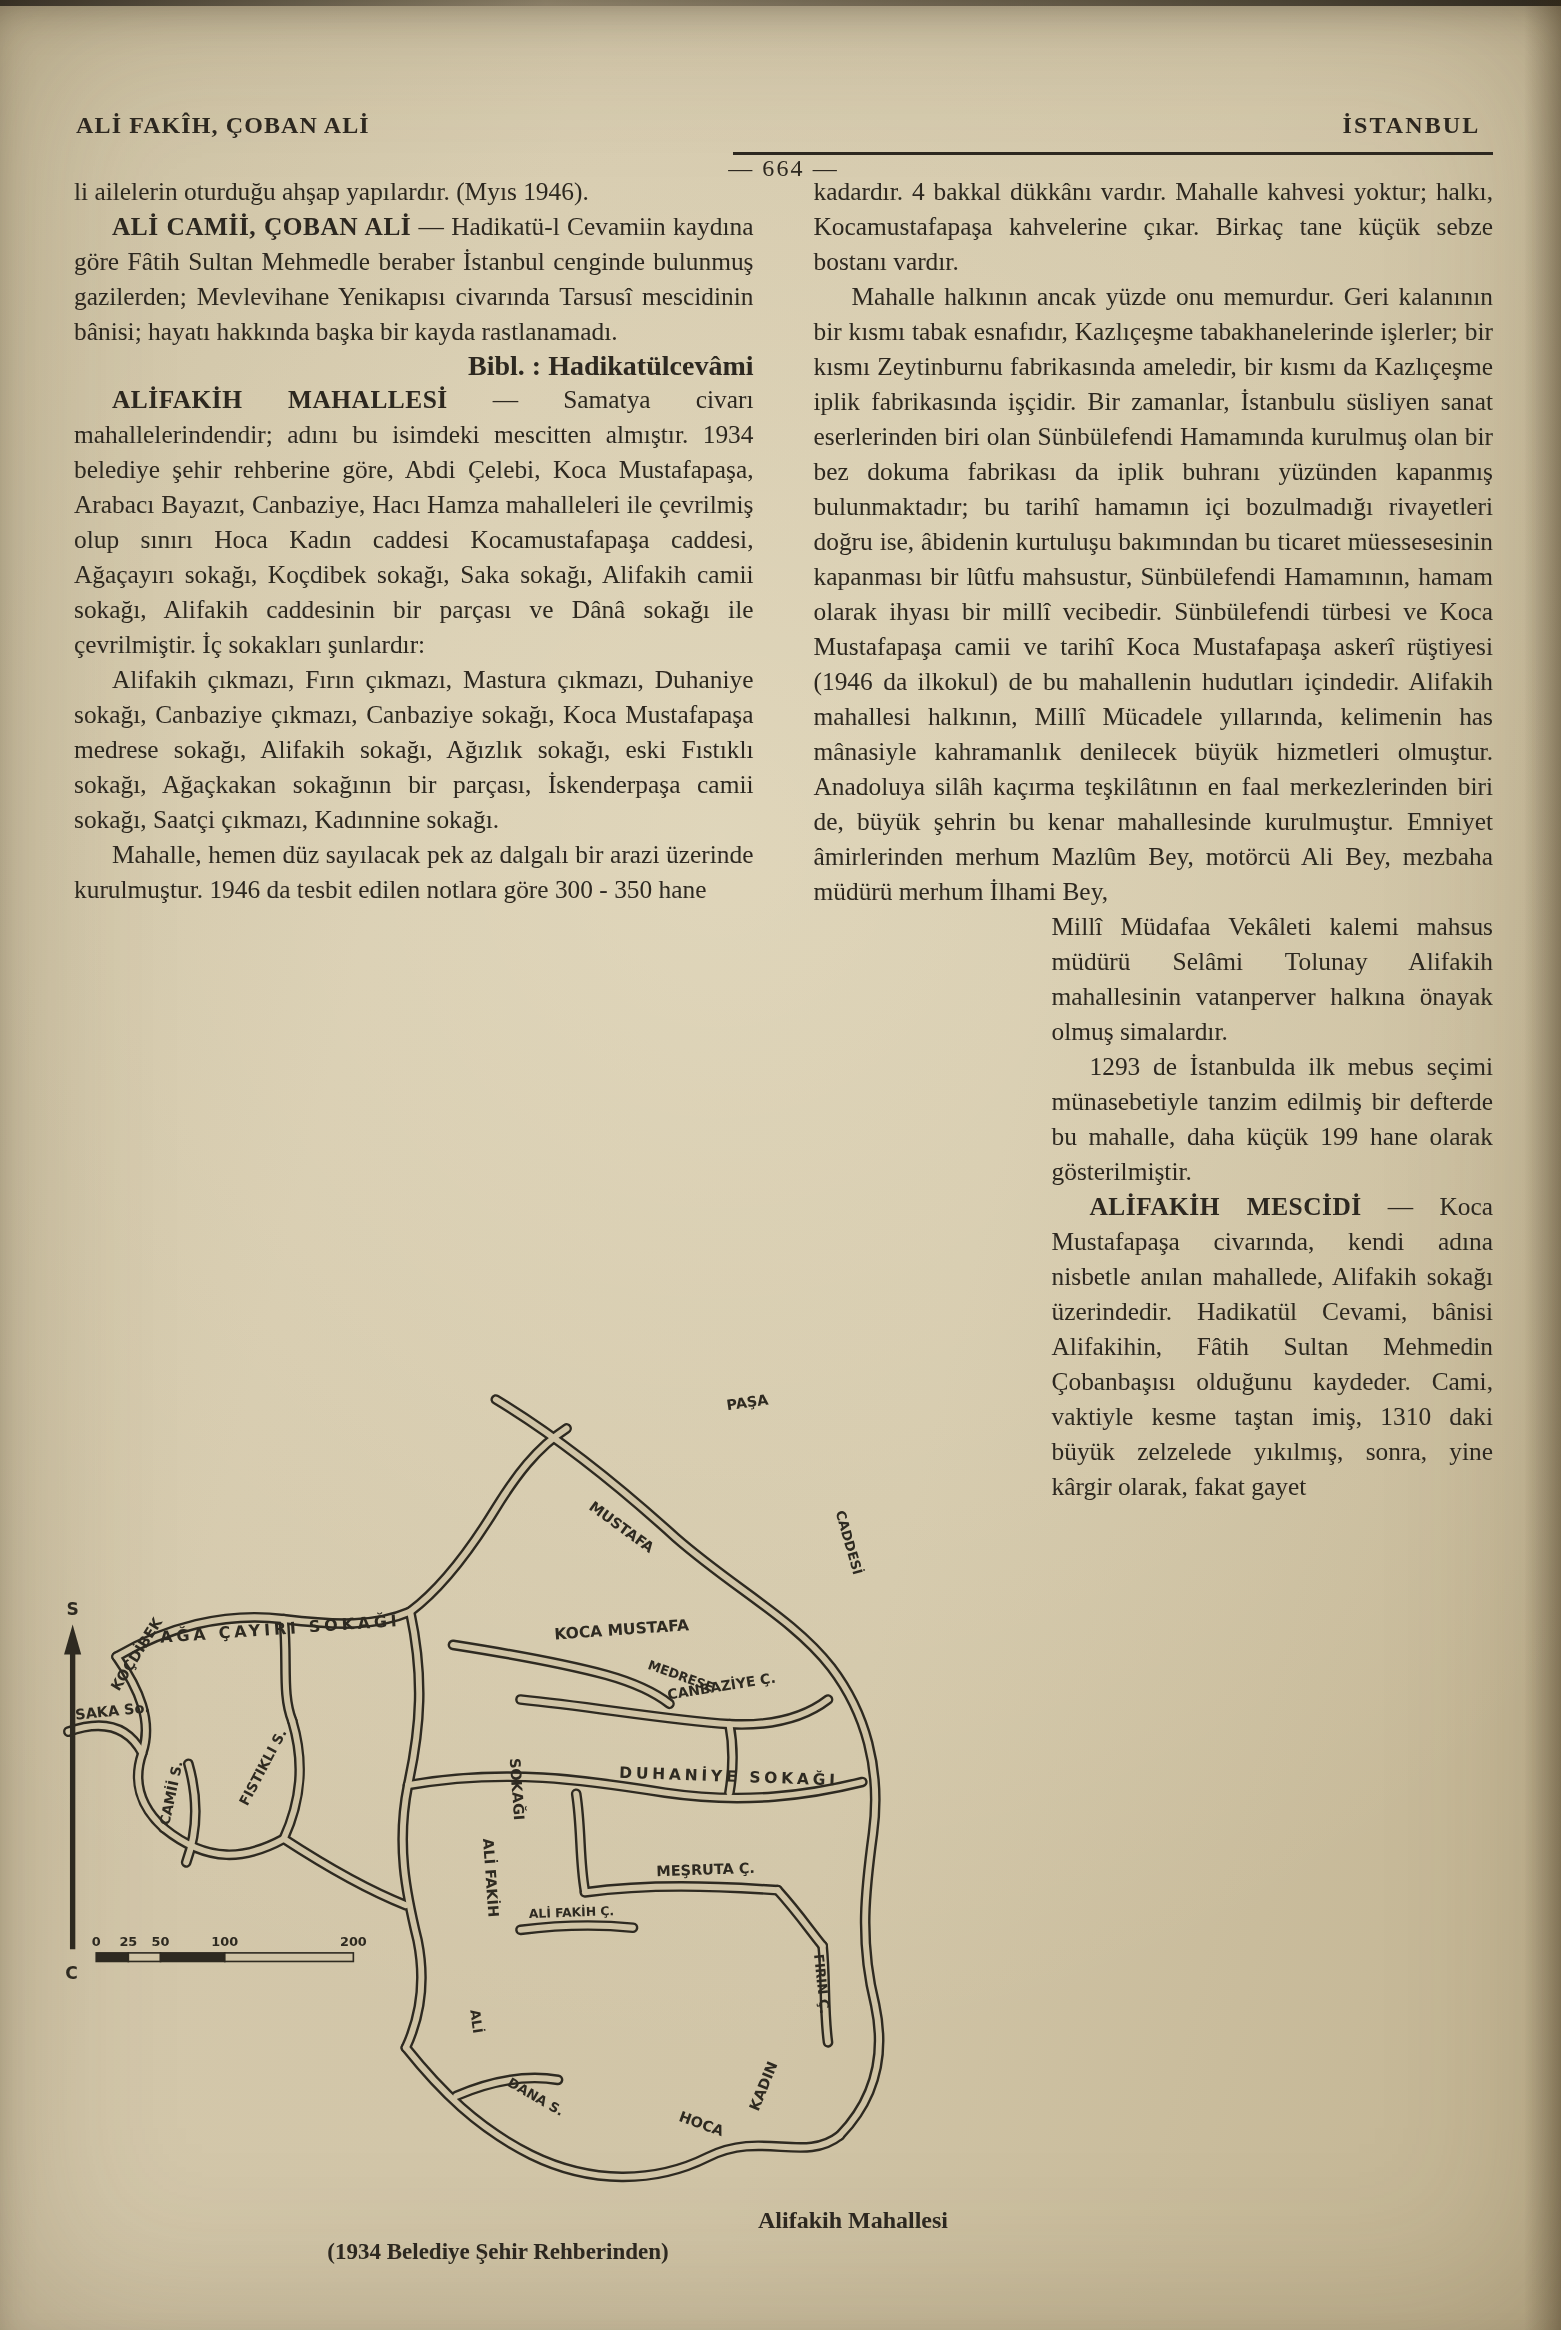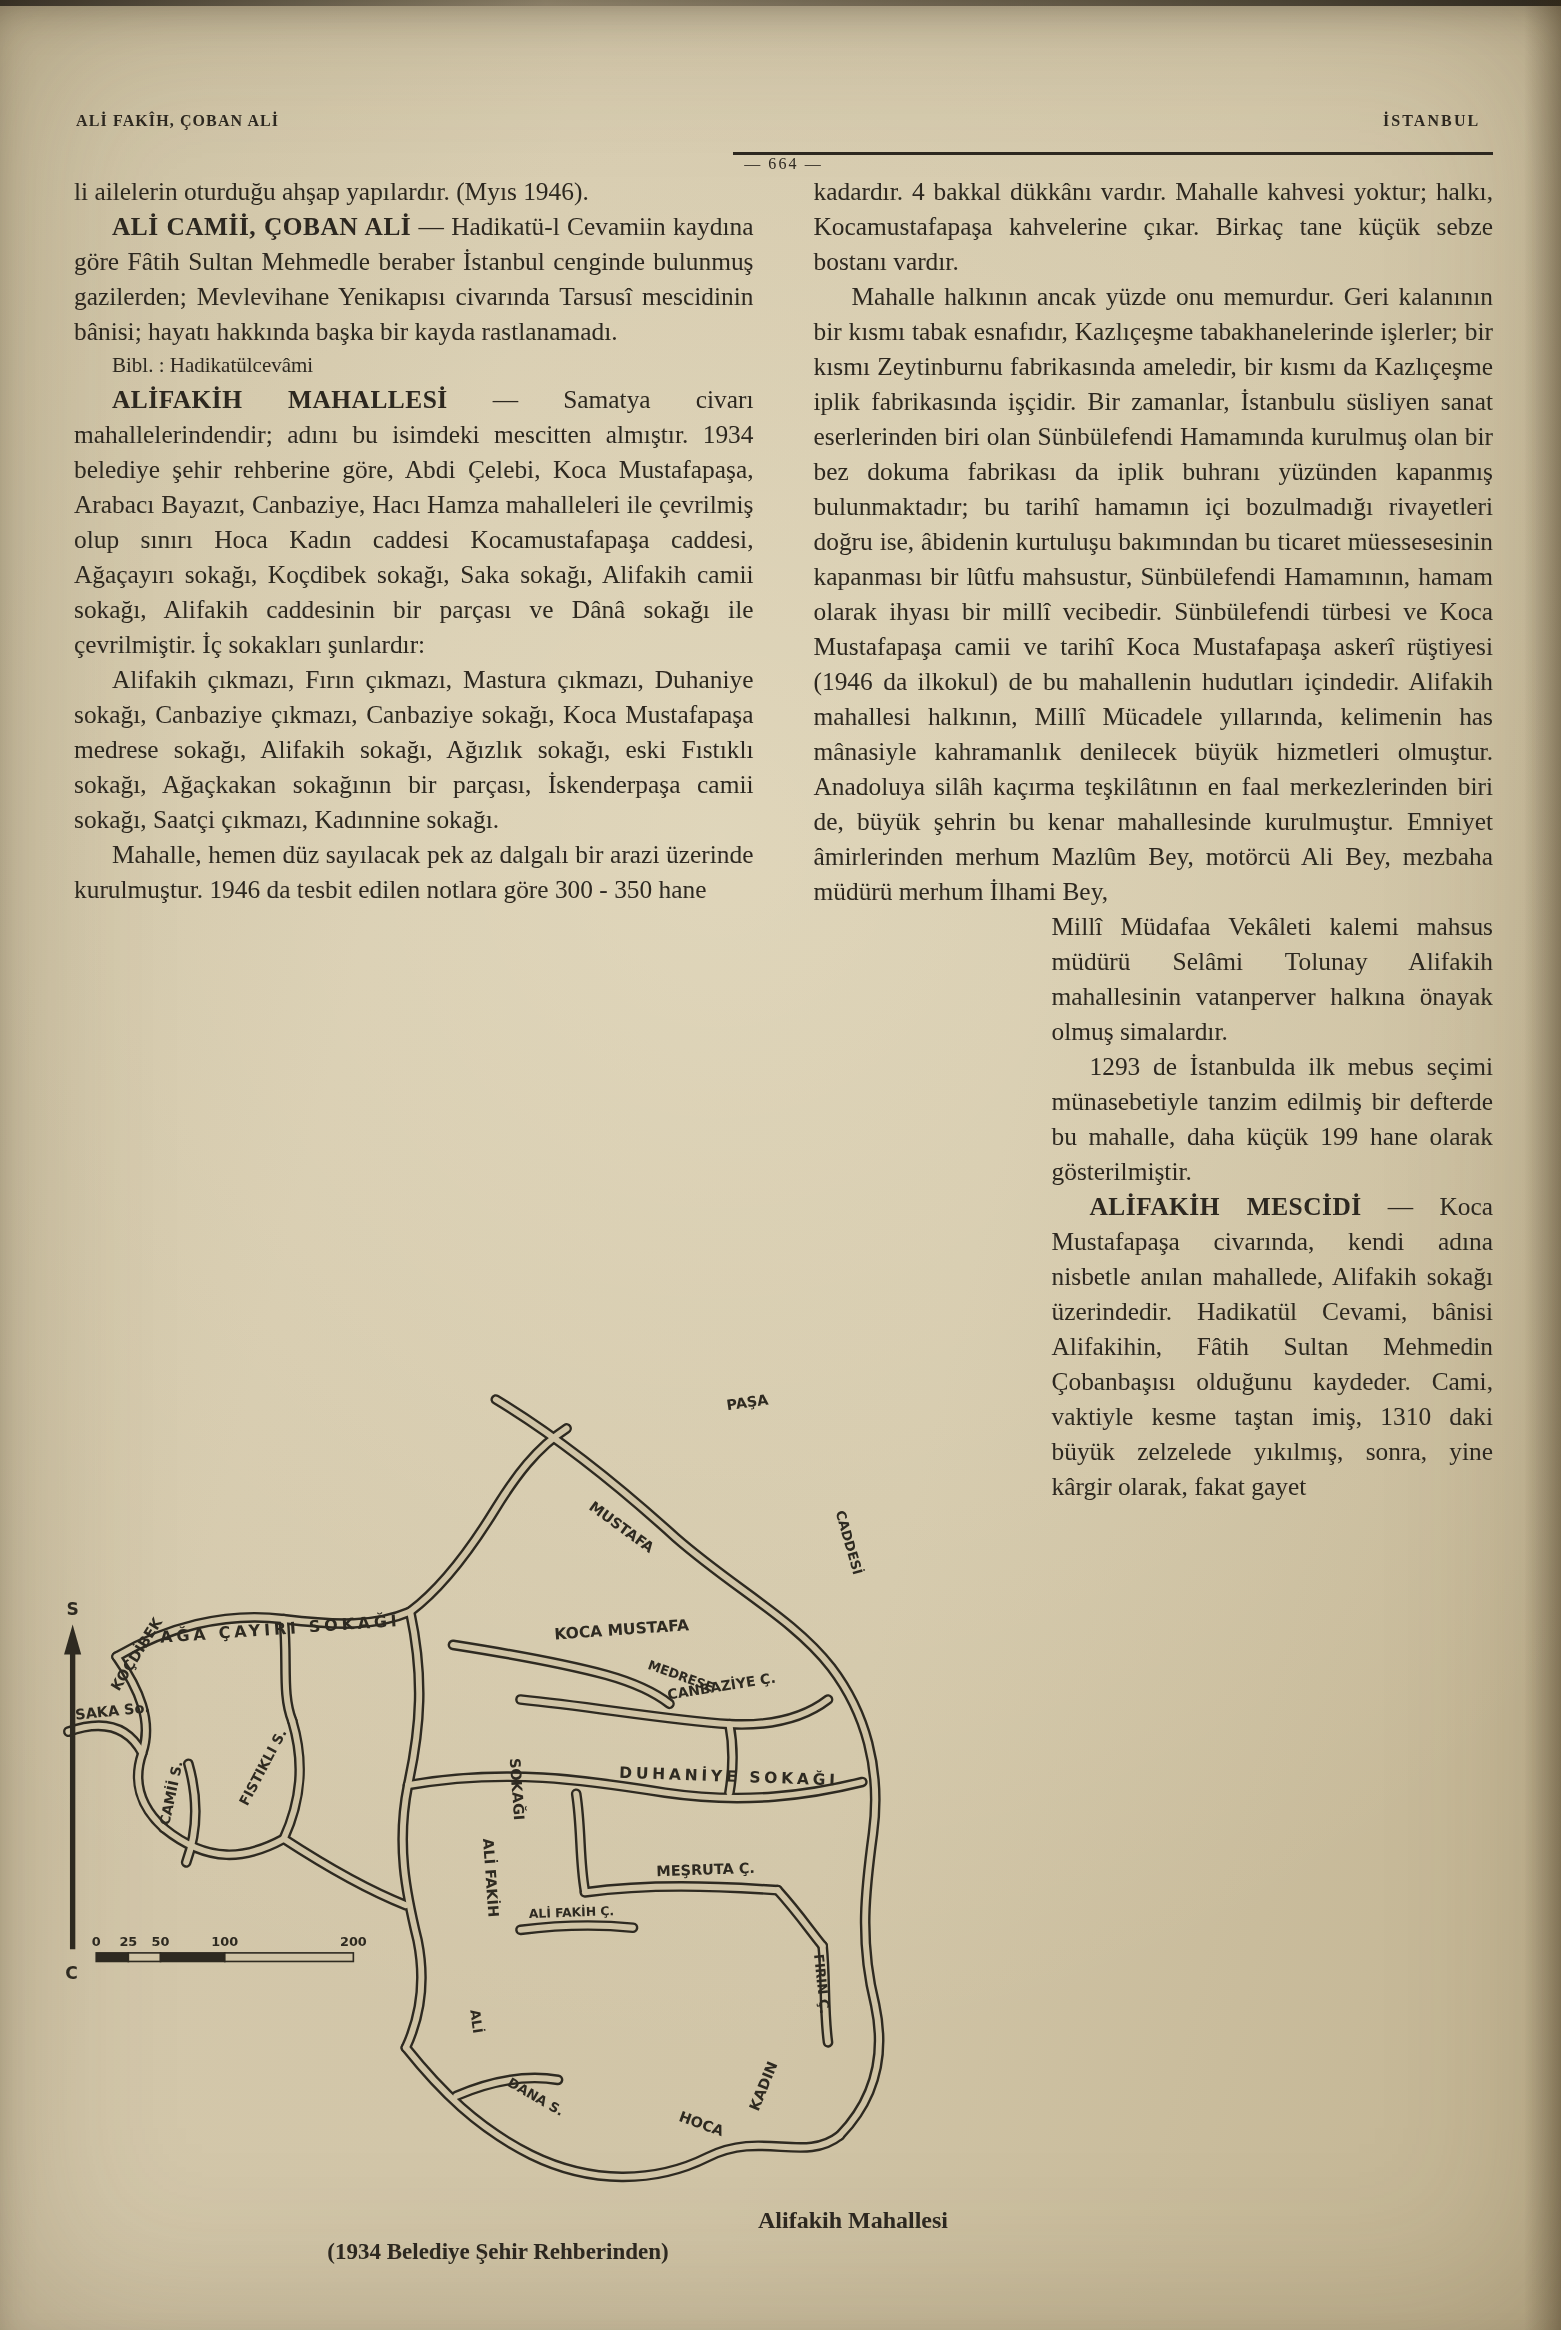--- a/index.html
+++ b/index.html
@@ -22,32 +22,32 @@
     position:absolute; top:0; left:0; right:0; height:6.4px;
     background:linear-gradient(90deg, rgba(25,20,14,0.75), rgba(90,80,62,0.35) 35%, rgba(40,33,22,0.55) 70%, rgba(20,16,10,0.8));
   }
   .scan-edge-right {
     position:absolute; top:0; right:0; bottom:0; width:37px;
     background:linear-gradient(270deg, rgba(60,46,24,0.35), rgba(0,0,0,0));
   }
 
   .content { position:absolute; left:74px; top:79px; width:1419px; }
 
-  .pg-header { position:relative; height:95px; font-size:16px;font-family:Liberation Serif, serif; }
+  .pg-header { position:relative; height:95px; font-size:24px;font-family:Liberation Serif, serif; }
   .h-left  { position:absolute; left:2.1px;  top:33px; font-weight:bold; letter-spacing:1.1px; }
   .h-center{ position:absolute; left:50%;  top:33px; transform:translateX(-50%); letter-spacing:2.1px;margin-top:43px; }
   .h-right { position:absolute; right:12.7px;top:33px; font-weight:bold; letter-spacing:2.1px; }
   .h-rule  { position:absolute; right:0; top:73px; width:760px; height:2.6px; background:#2d2820; }
 
   .columns { display:flex; gap:60px; }
   .col { width:688px; font-size:25.4px; line-height:35px; text-align:justify; }
   .para { margin:0; }
   .indent { text-indent:38px; }
   .lead { font-weight:bold; letter-spacing:0.5px; }
-  .bibl { font-size:21px; line-height:33px; font-weight:normal; text-indent:38px; text-align:left; }
+  .bibl { font-size:28px; line-height:33px; font-weight:bold; text-indent:38px; text-align:right; }
 
   .map-spacer { float:left; width:238px; height:969px; }
 
   .map-figure { position:absolute; left:48px; top:1377px; width:900px; text-align:center; }
   .map-svg { width:900px; height:825px; display:block; }
   .map-svg text { font-family:"DejaVu Sans","Liberation Sans",sans-serif; font-weight:bold; fill:#2e2a21; }
   .map-svg text.sp { letter-spacing:7px; }
   .caption { margin-top:2.1px; font-weight:bold; }
   .caption-l1 { font-size:24px; line-height:32px;text-align:right; }
   .caption-l2 { font-size:23px; line-height:31px; }

